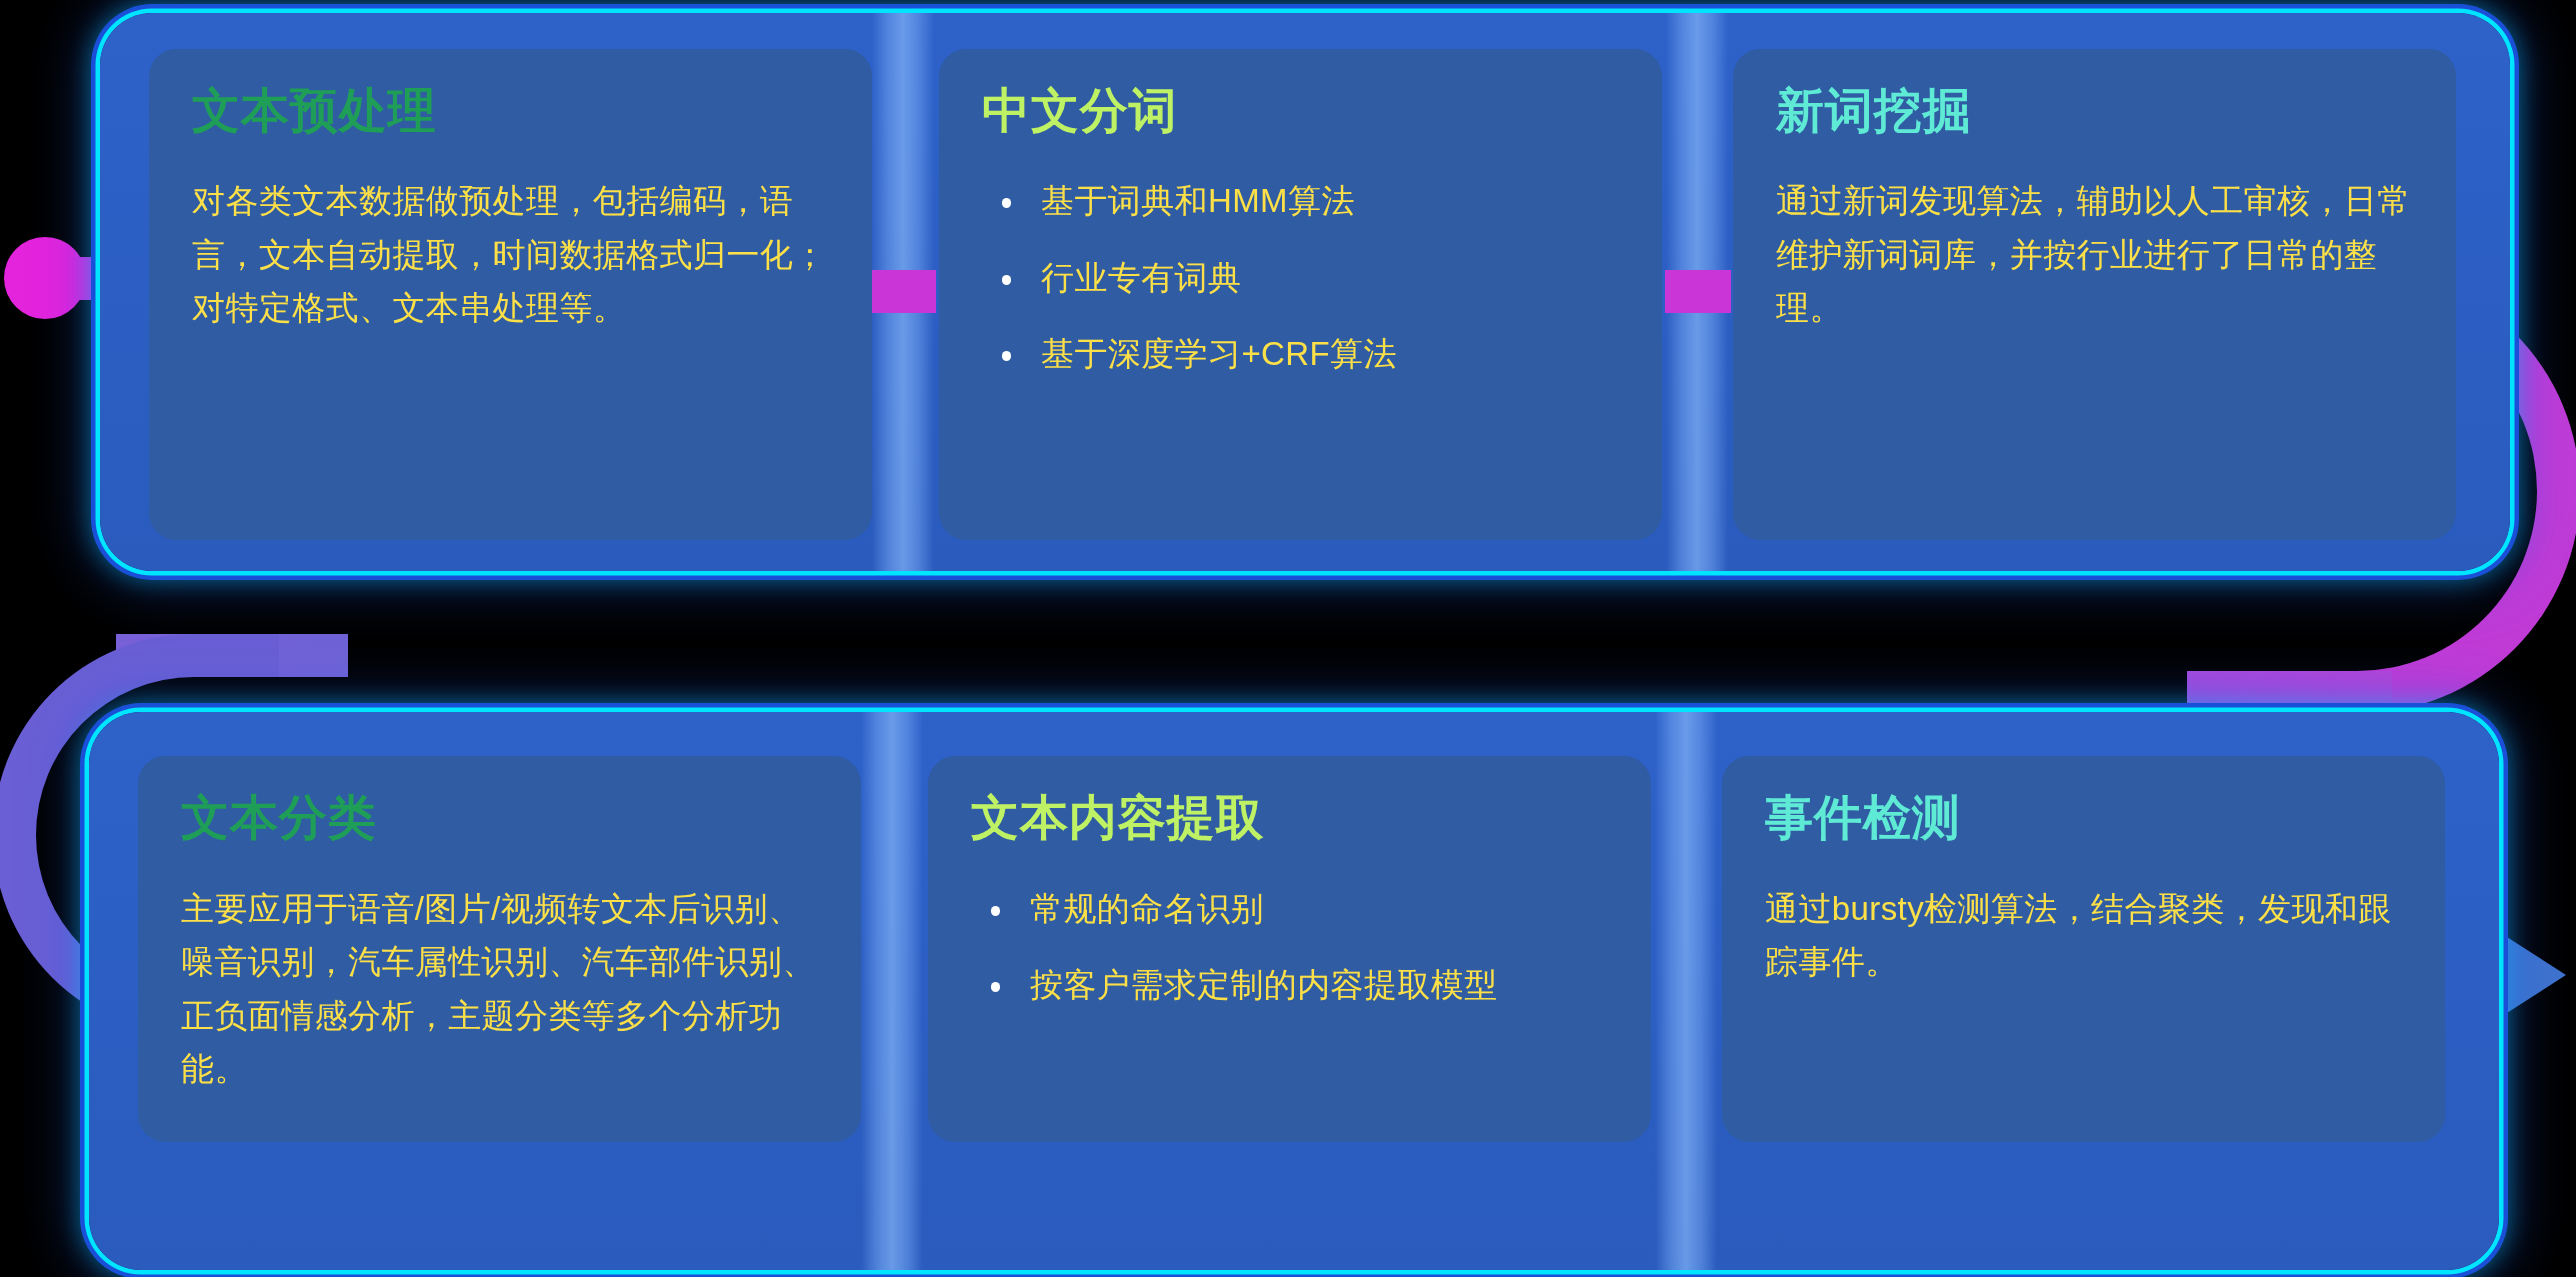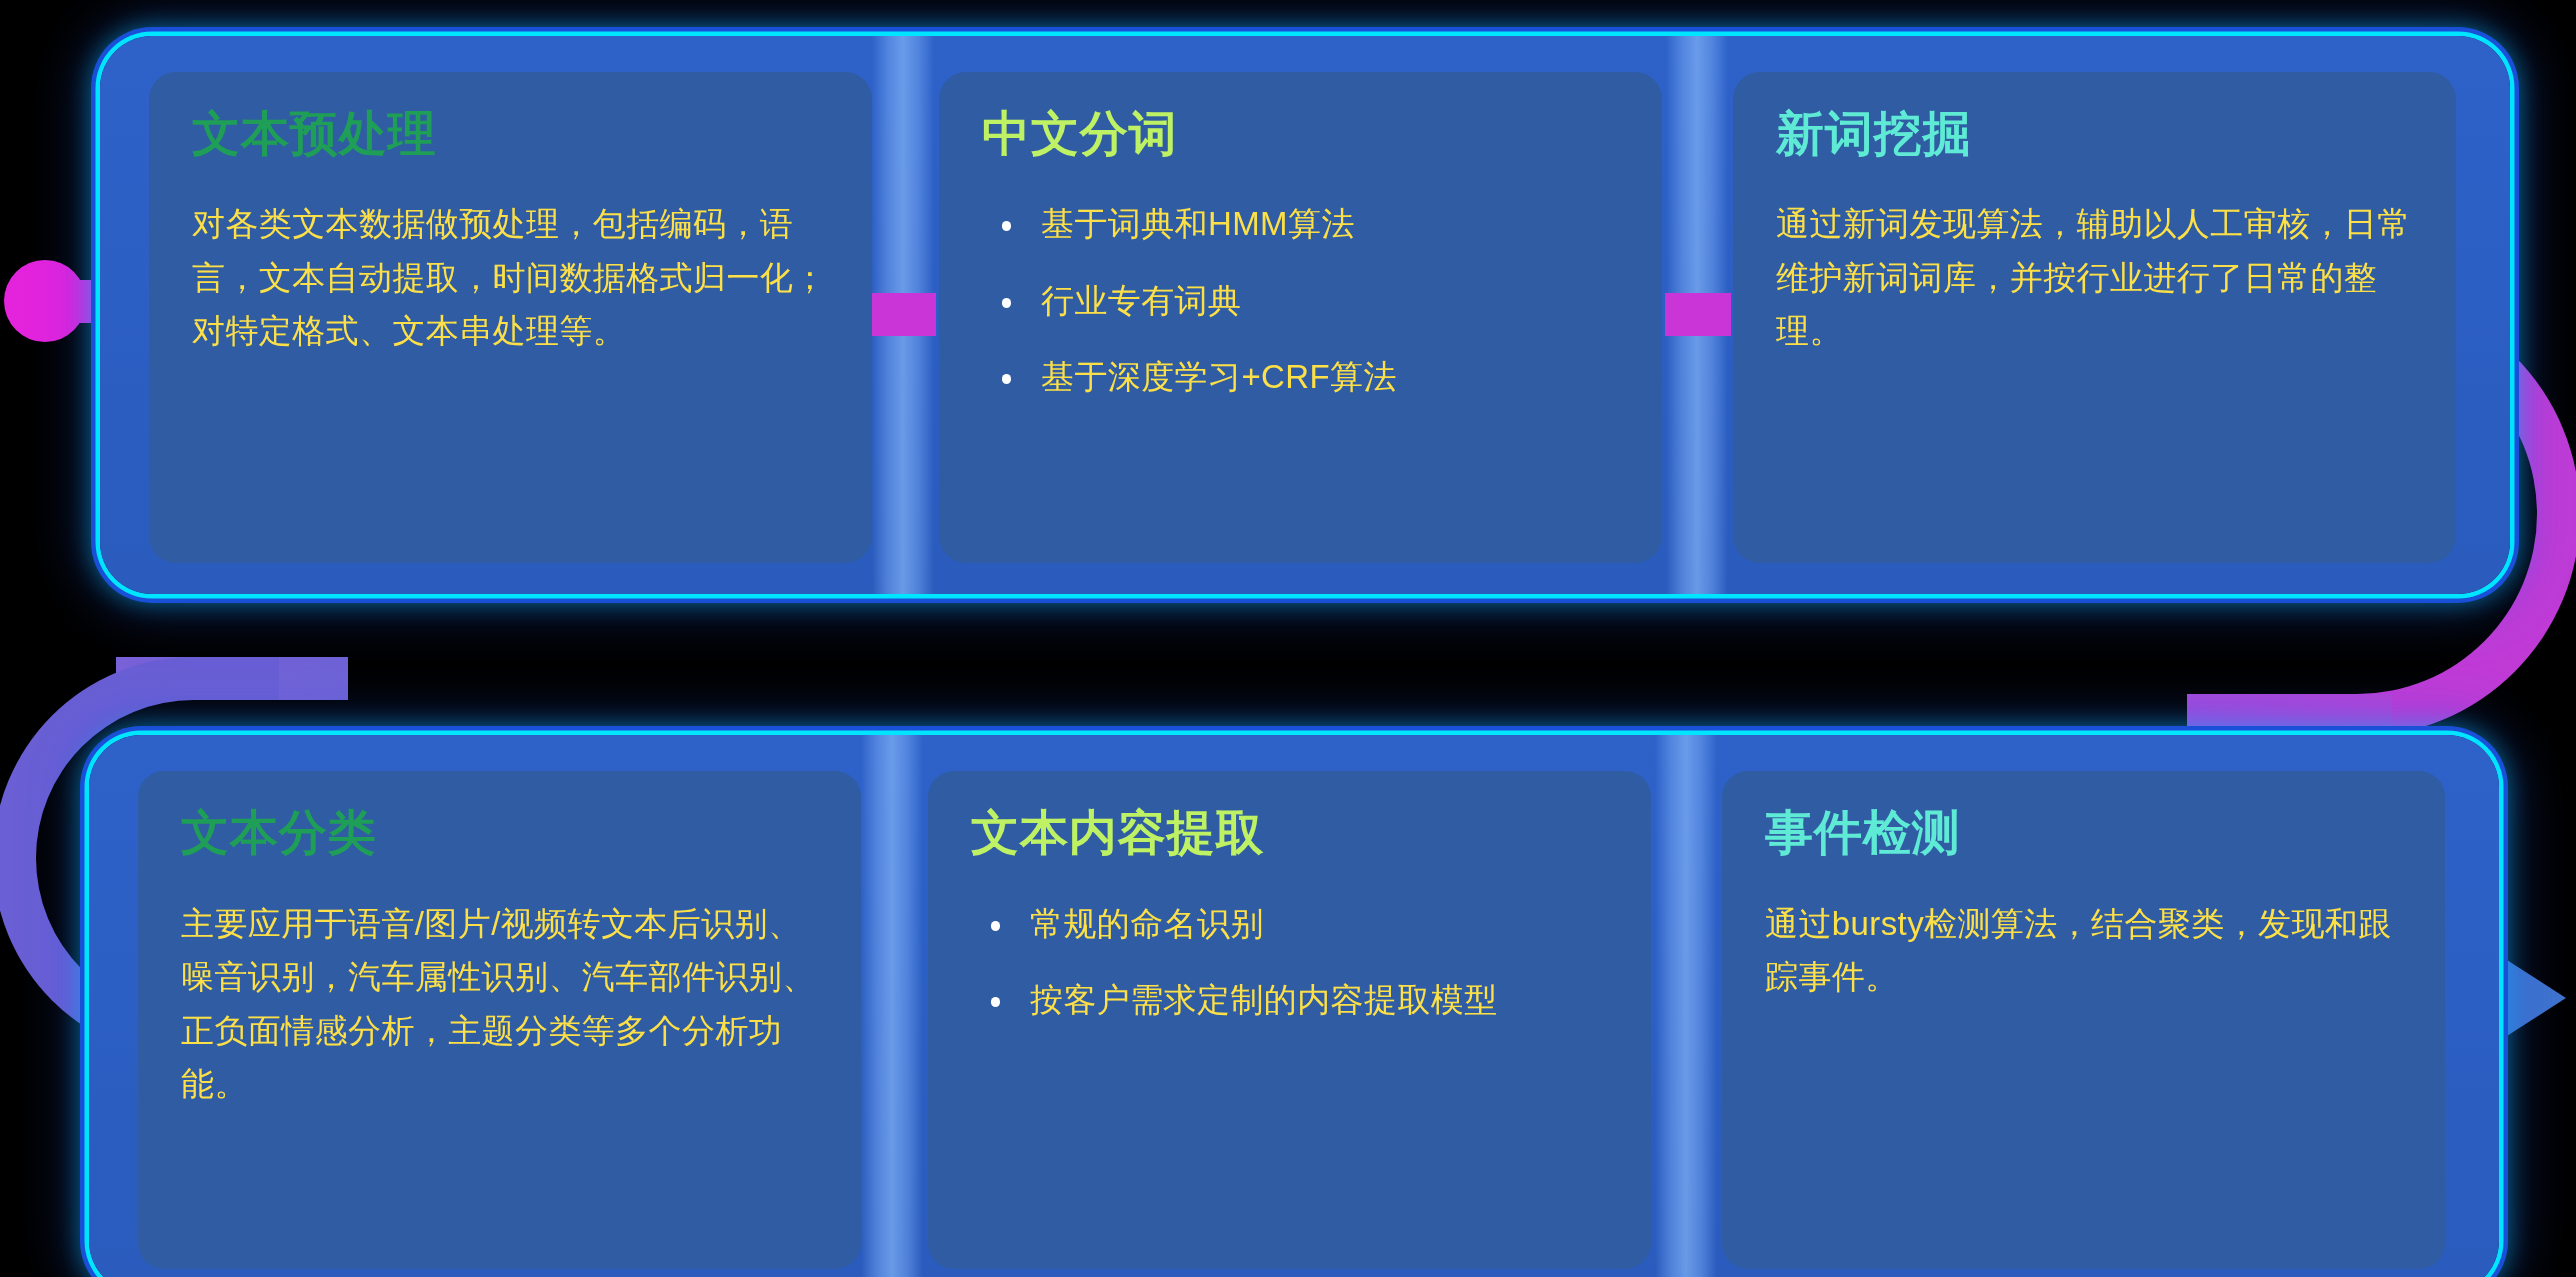--- a/index.html
+++ b/index.html
@@ -2,21 +2,21 @@
 <html style="font-size:14.3px"><head>
 <meta charset="utf-8">
 <style>
   * { margin:0; padding:0; box-sizing:border-box; }
   html,body{ background:#000; }
   body{
     width:2576px; height:1277px;
     font-family:"Liberation Sans","DejaVu Sans",sans-serif;
     overflow:hidden; position:relative;
   }
-  #stage{ position:absolute; inset:0; background:#000;margin-top:23px; }
+  #stage{ position:absolute; inset:0; background:#000; }
 
   
   .entry-dot{
     position:absolute; left:3.6px; top:237px;
     width:82px; height:82px; border-radius:50%;
     background:#e423dd;
   }
   .entry-stub{
     position:absolute; left:67px; top:257px;
     width:107px; height:43px;
@@ -112,21 +112,21 @@
 
   
   .card{
     position:absolute;
     background:#2f5ca3;
     border-radius:27px;
     padding:36px 41px 30px 43px;
     overflow:hidden;
   }
   #row-top .card{ top:36px; height:491px; }
-  #row-bottom .card{ top:36px; height:498px;border-radius:26px; }
+  #row-bottom .card{ top:44px; height:386px; }
 
   .c1{ left:49px;   width:723px; }
   .c2{ left:839px;  width:723px; }
   .c3{ left:1633px; width:723px; }
 
   .card-title{
     font-size:48px;
     font-weight:bold;
     letter-spacing:0.9px;
     line-height:1.1;

